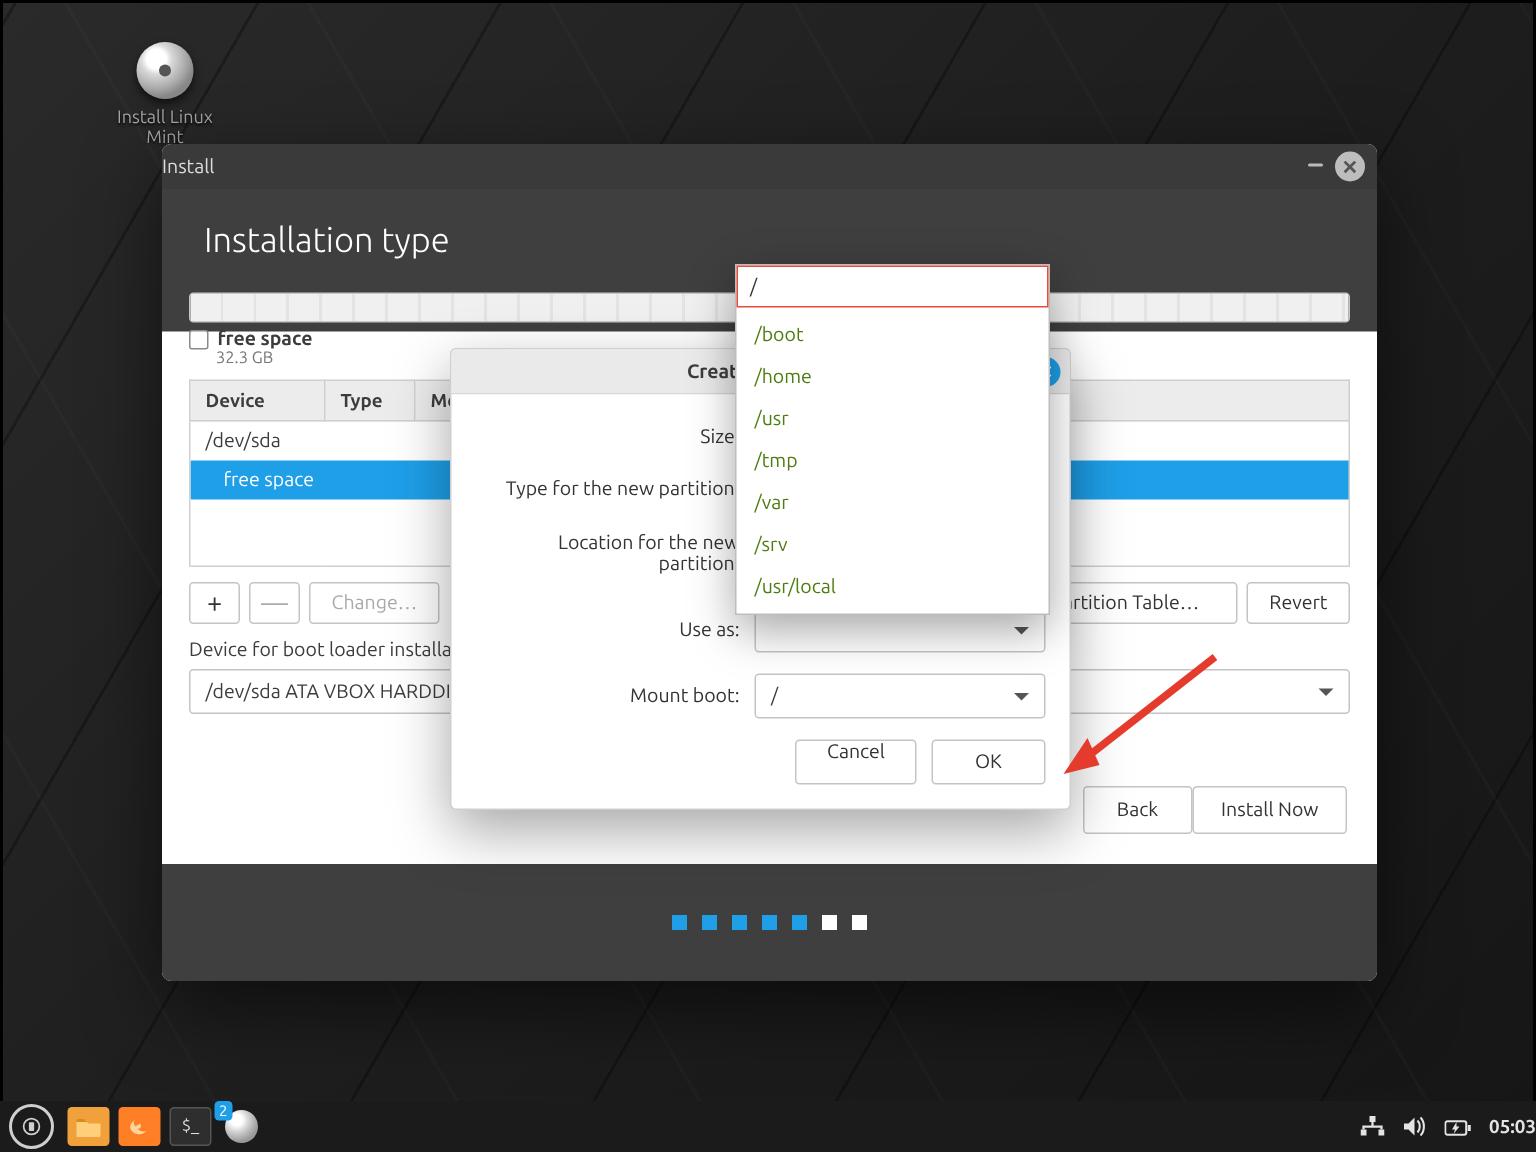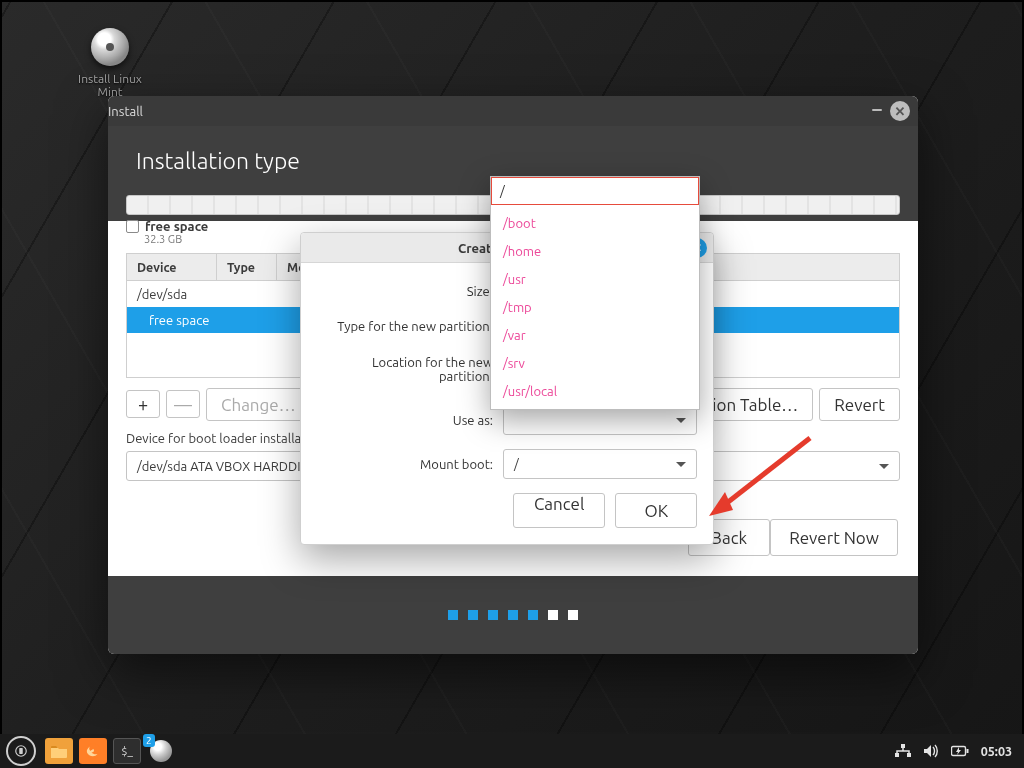--- a/index.html
+++ b/index.html
@@ -40,21 +40,21 @@
   .fs-label .t1{font-weight:600}
   .fs-label .t2{color:#777;font-size:11px;margin-left:18px}
 
   table.parts{width:100%;border-collapse:collapse;border:1px solid #cfcfcf}
   table.parts th{background:#ececec;border:1px solid #cfcfcf;padding:6px 10px;text-align:left;font-weight:600;font-size:12.5px}
   table.parts td{padding:6px 10px;border-left:1px solid #cfcfcf;border-right:1px solid #cfcfcf}
   tr.sel td{background:#1e9fe8;color:#fff}
   table.parts .spacer td{height:44px}
 
   .row-btns{display:flex;align-items:center;gap:6px;margin:10px 0 10px}
-  .btn{background:#fff;border:1px solid #c4c4c4;border-radius:3px;padding:6px 14px;font-size:17px;color:#333;cursor:default}
+  .btn{background:#fff;border:1px solid #c4c4c4;border-radius:3px;padding:6px 14px;font-size:13px;color:#333;cursor:default}
   .btn.icon{width:34px;padding:4px 0;text-align:center;font-size:18px;line-height:18px}
   .btn.disabled{color:#aaa}
   .spacer-flex{flex:1}
 
   .boot-label{margin:6px 0 6px}
   .combo{border:1px solid #c4c4c4;border-radius:3px;height:30px;display:flex;align-items:center;padding:0 28px 0 10px;position:relative;background:#fff}
   .combo::after{content:"";position:absolute;right:10px;top:12px;border:5px solid transparent;border-top-color:#555}
 
   
   .footer{position:absolute;left:0;right:0;bottom:0;height:78px;background:#3f3f3f;display:flex;align-items:center;justify-content:center;gap:10px}
@@ -77,36 +77,36 @@
   .input-like{border:1px solid #c4c4c4;border-radius:3px;height:28px;background:#fff}
   .mb-unit{margin-left:6px;color:#333}
   .mbtns{display:flex;justify-content:flex-end;gap:10px;margin-top:6px}
 
   
   .dd{position:absolute;left:490px;top:176px;width:210px;background:#fff;border:1px solid #bdbdbd;box-shadow:0 10px 28px rgba(0,0,0,.35);z-index:50}
   .dd .search{border:2px solid #e25b0;border-style:solid;border-color:#e94b3c;border-width:1.5px;height:28px;padding:4px 8px;display:flex;align-items:center;color:#333}
   
   .dd .search{border:1.5px solid #e64b3c}
   .dd ul{list-style:none;margin:0;padding:4px 0}
-  .dd li{padding:7px 12px;font-size:13px;color:#ec4899}
+  .dd li{padding:7px 12px;font-size:13px;color:#4d7c0f}
 
   
   .arrow{position:absolute;left:705px;top:432px;width:110px;height:88px;pointer-events:none;z-index:60}
 
   
   .taskbar{position:absolute;left:0;right:0;bottom:0;height:34px;background:#1b1b1b;display:flex;align-items:center;color:#ddd;z-index:5}
   .taskbar .start{width:30px;height:30px;margin:0 6px;border:2px solid #cfcfcf;border-radius:50%;display:flex;align-items:center;justify-content:center;font-size:12px;font-weight:bold;color:#cfcfcf}
   .tb-icon{width:28px;height:26px;margin:0 3px;border-radius:3px;display:flex;align-items:center;justify-content:center;font-size:15px}
   .tb-folder{background:#f0a13b;color:#8a5500}
   .tb-ff{background:#ff7f27;color:#fff}
   .tb-term{background:#2e2e2e;color:#ddd;border:1px solid #555;font-size:11px}
   .tb-disc{position:relative}
   .tb-disc .disc{width:22px;height:22px;border-radius:50%;background:radial-gradient(circle at 35% 30%,#fff 0 18%,#cfcfcf 40%,#999 70%)}
   .tb-disc .badge{position:absolute;left:-4px;top:-4px;background:#1e9fe8;color:#fff;font-size:10px;border-radius:3px;padding:0 3px;line-height:13px}
-  .tray{margin-left:auto;display:flex;align-items:center;gap:12px;padding-right:12px;color:#e4e4e4;font-size:12.5px}
+  .tray{margin-left:auto;display:flex;align-items:flex-end;gap:12px;color:#e4e4e4;font-size:12.5px}
   .tray svg{display:block}
 </style>
 </head>
 <body>
 
 <div class="desktop"></div>
 
 <div class="dicon">
   <div class="disc"></div>
   <div class="dicon-label">Install Linux Mint</div>
@@ -161,21 +161,21 @@
     </div>
 
     <div class="boot-label">Device for boot loader installation:</div>
     <div class="combo" style="width:100%">
       <span>/dev/sda ATA VBOX HARDDISK</span>
     </div>
   </div>
 
   <div class="actions-right">
     <div class="btn" style="padding:8px 22px">Back</div>
-    <div class="btn" style="padding:8px 18px">Revert Now</div>
+    <div class="btn" style="padding:8px 18px">Install Now</div>
   </div>
 
   <div class="footer">
     <div class="pg f"></div>
     <div class="pg f"></div>
     <div class="pg f"></div>
     <div class="pg f"></div>
     <div class="pg f"></div>
     <div class="pg e"></div>
     <div class="pg e"></div>

